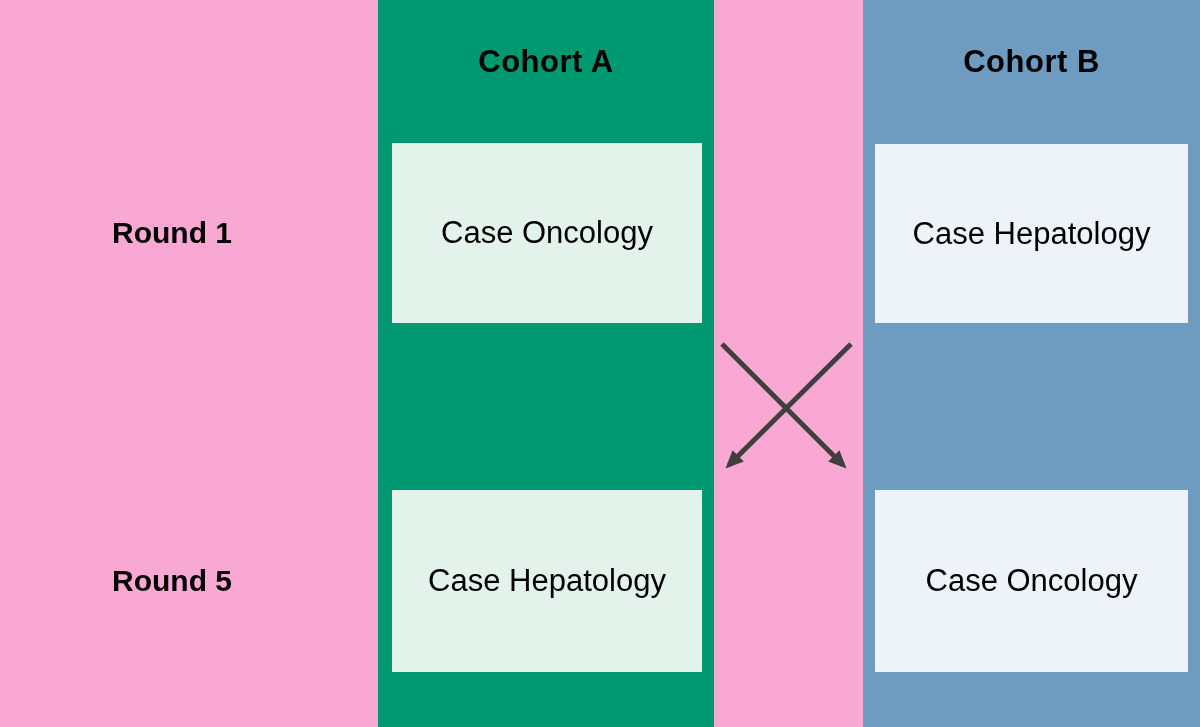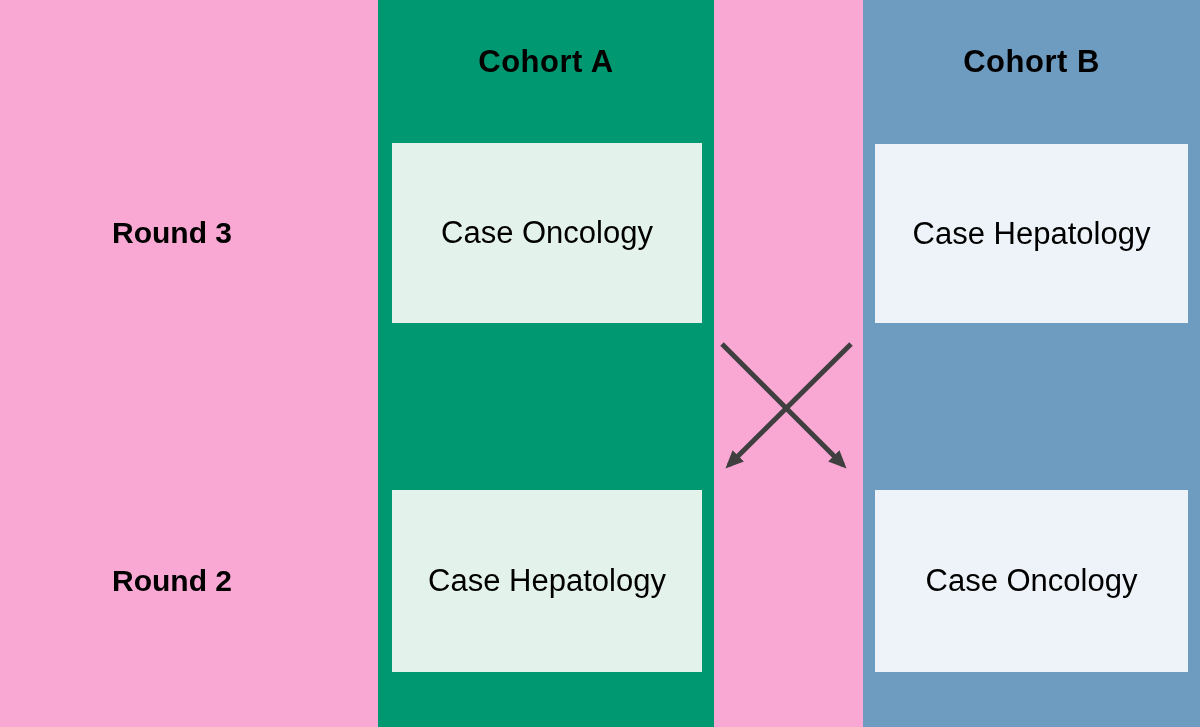--- a/index.html
+++ b/index.html
@@ -89,25 +89,25 @@
 
   <div class="column col-a">
     <div class="cohort-header">Cohort A</div>
   </div>
 
   <div class="column col-b">
     <div class="cohort-header">Cohort B</div>
   </div>
 
   <div class="round-label r1">
-    <span>Round 3</span>
+    <span>Round 1</span>
   </div>
 
   <div class="round-label r2">
-    <span>Round 2</span>
+    <span>Round 5</span>
   </div>
 
   <div class="case-box box-a a-r1">Case Oncology</div>
 
   <div class="case-box box-b b-r1">Case Hepatology</div>
 
   <div class="case-box box-a a-r2">Case Hepatology</div>
 
   <div class="case-box box-b b-r2">Case Oncology</div>
 

